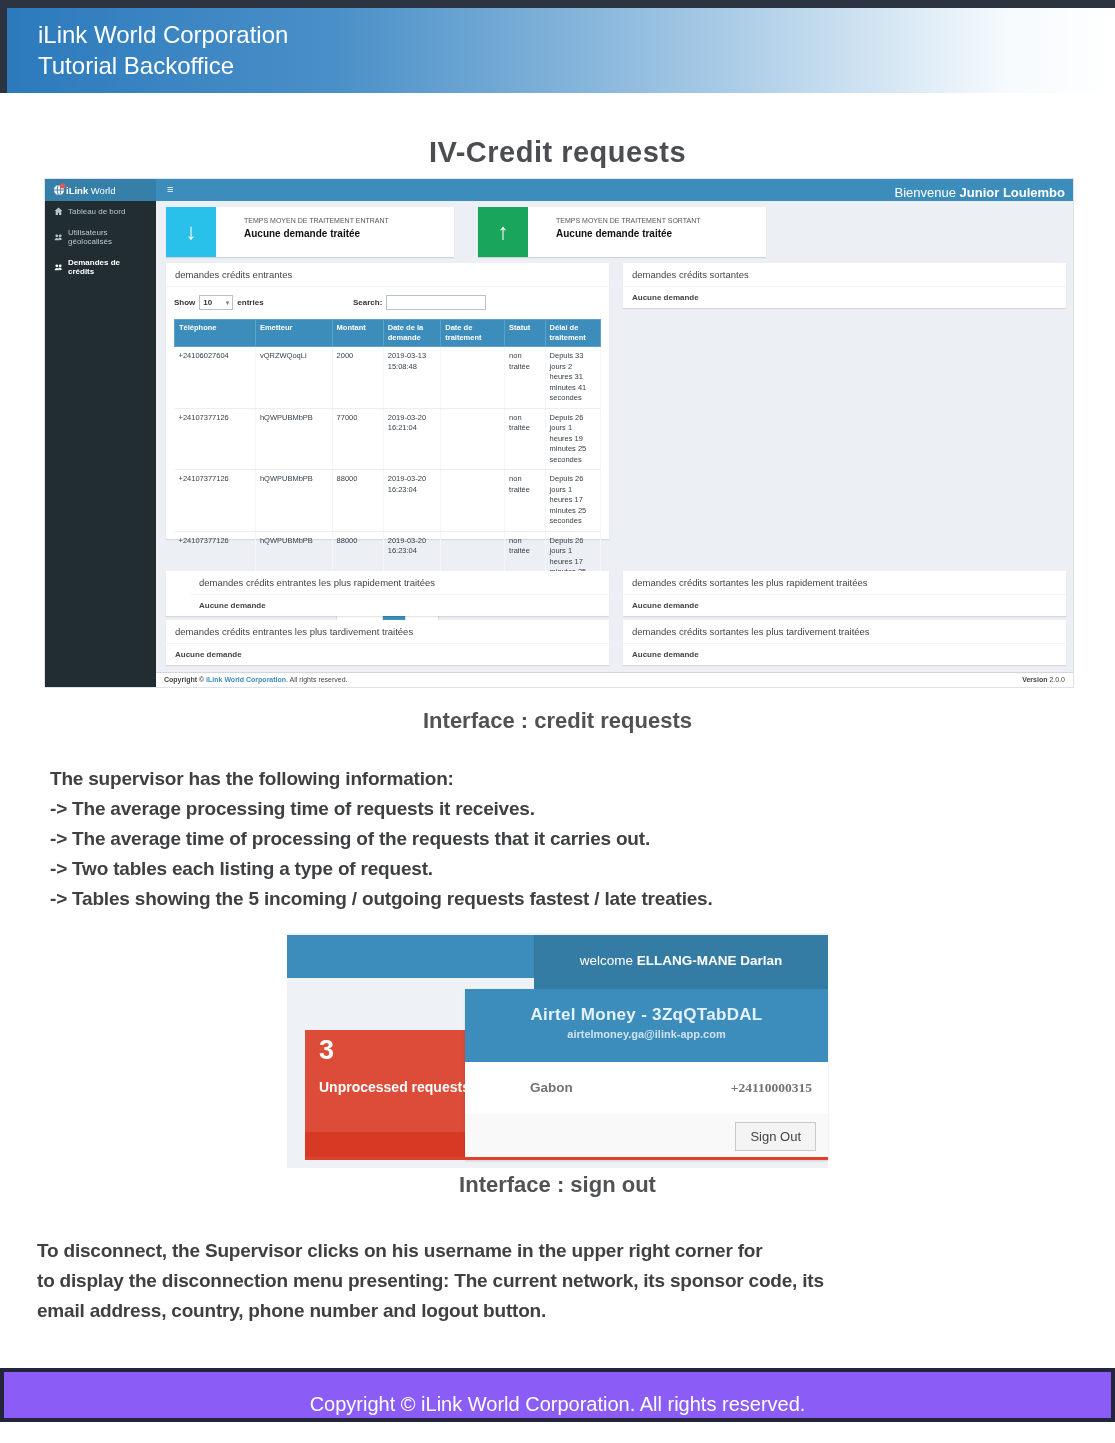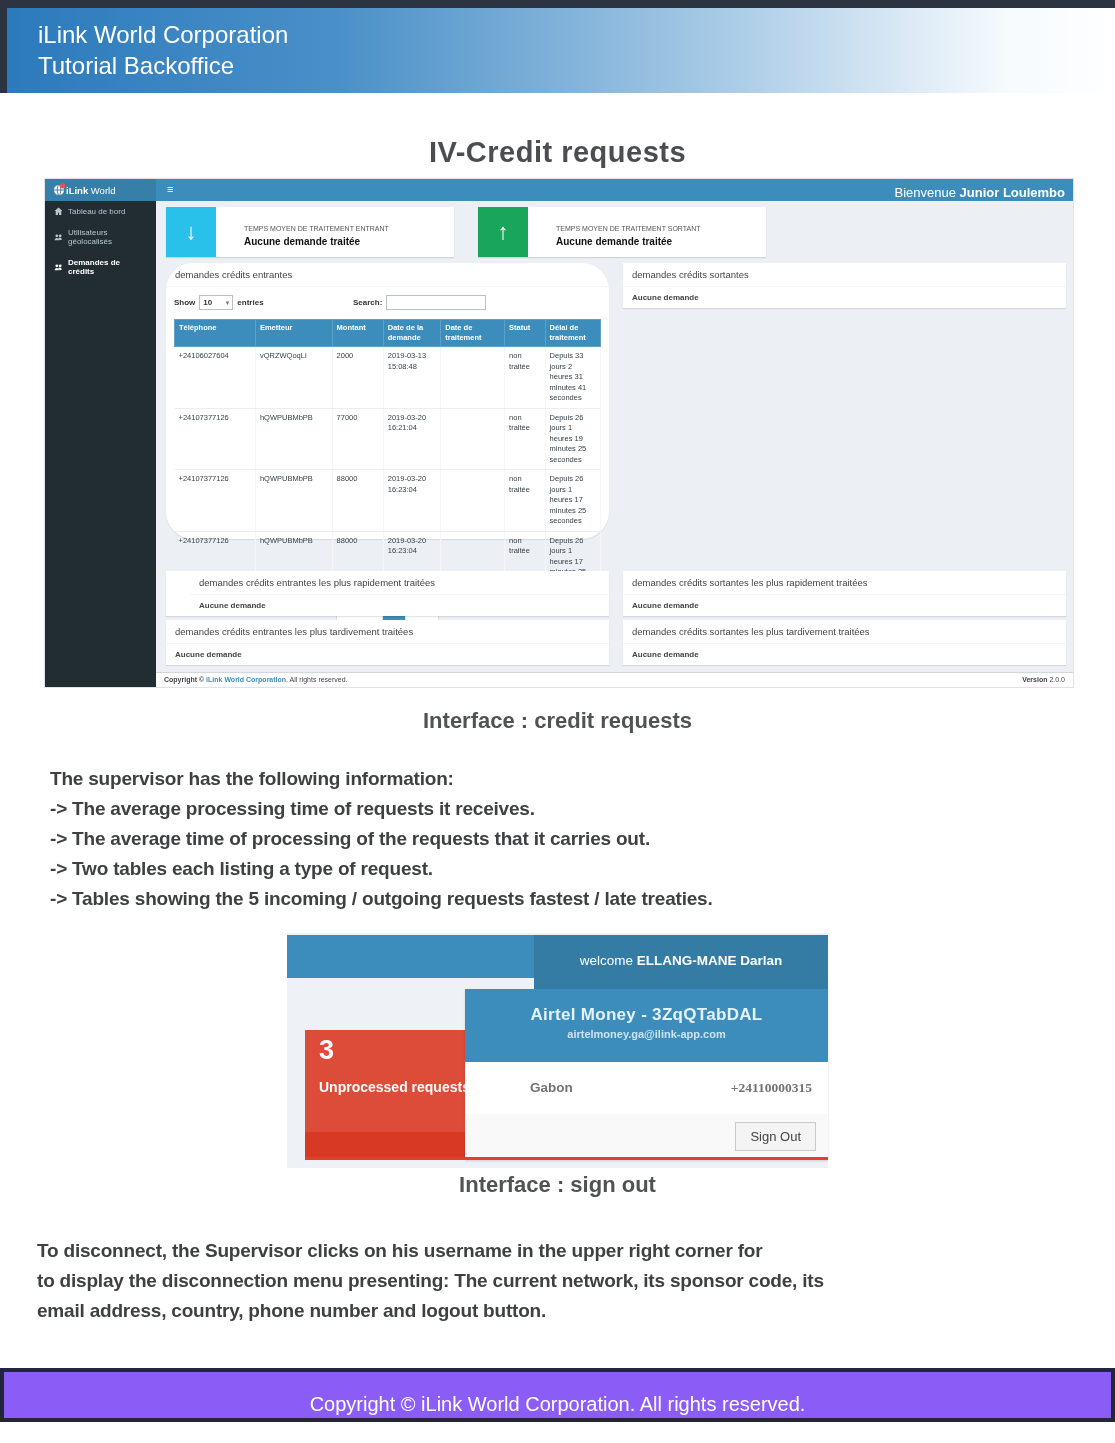--- a/index.html
+++ b/index.html
@@ -29,28 +29,28 @@
   .s1-nav-item svg { width:9px; height:9px; fill:currentColor; flex:0 0 auto; }
   .s1-nav-item.active { color:#fff; font-weight:700; }
   .s1-content { position:absolute; left:111px; top:22px; right:0; bottom:0; background:#ecf0f5; }
 
   .cardbox { position:absolute; top:6px; width:288px; height:50px; background:#fff;
     box-shadow:0 1px 1px rgba(0,0,0,.12); }
   .card0 { left:10px; } .card1 { left:322px; }
   .card-icon { position:absolute; left:0; top:0; width:50px; height:50px; color:#fff;
     font-size:22px; display:flex; align-items:center; justify-content:center; }
   .card0 .card-icon { background:#29c1ea; } .card1 .card-icon { background:#1aa65a; }
-  .card-body { margin-left:78px; padding-top:18px; }
+  .card-body { margin-left:78px; padding-top:10px; }
   .card-title { font-size:7px; color:#555; }
   .card-value { font-size:10px; font-weight:700; color:#111; margin-top:4px; }
 
   .panel { position:absolute; background:#fff; box-shadow:0 1px 1px rgba(0,0,0,.10); }
   .panel-title { padding:6px 9px; font-size:9.5px; color:#444; border-bottom:1px solid #f4f4f4; }
   .panel-empty { padding:6px 9px; font-size:8px; font-weight:700; color:#444; }
-  #panel-in { left:10px; top:62px; width:443px; height:276px;border-radius:27px; }
+  #panel-in { left:10px; top:62px; width:443px; height:276px; }
   #panel-out { left:467px; top:62px; width:443px; }
   #bp0 { left:10px;  top:370px; width:443px;padding-left:24px; }
   #bp1 { left:467px; top:370px; width:443px; }
   #bp2 { left:10px;  top:419px; width:443px; }
   #bp3 { left:467px; top:419px; width:443px; }
 
   .controls { position:relative; height:30px; padding:8px 8px 0; font-size:8px; color:#333; }
   .show-group { display:inline-flex; align-items:center; gap:4px; font-weight:700; }
   .len-select { display:inline-flex; align-items:center; justify-content:space-between;
     width:34px; height:15px; border:1px solid #b9bfc6; background:#fff; padding:0 3px;

